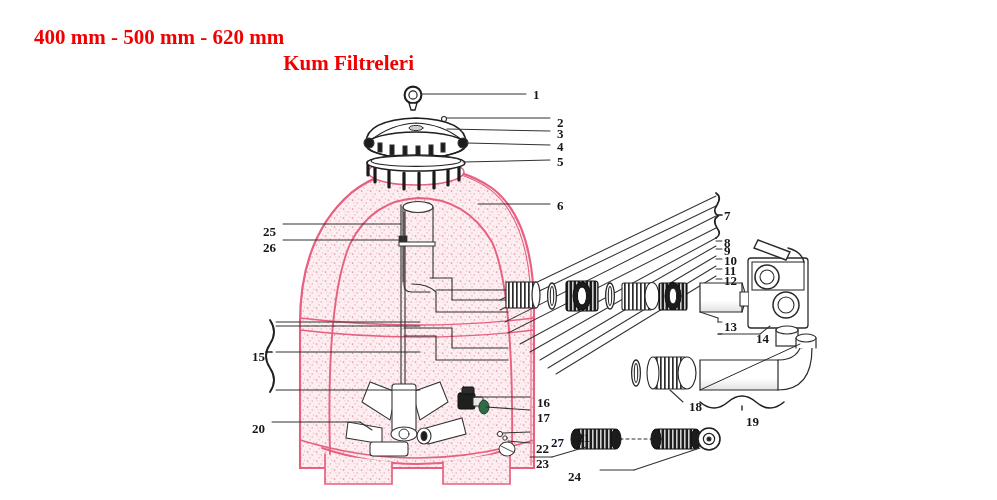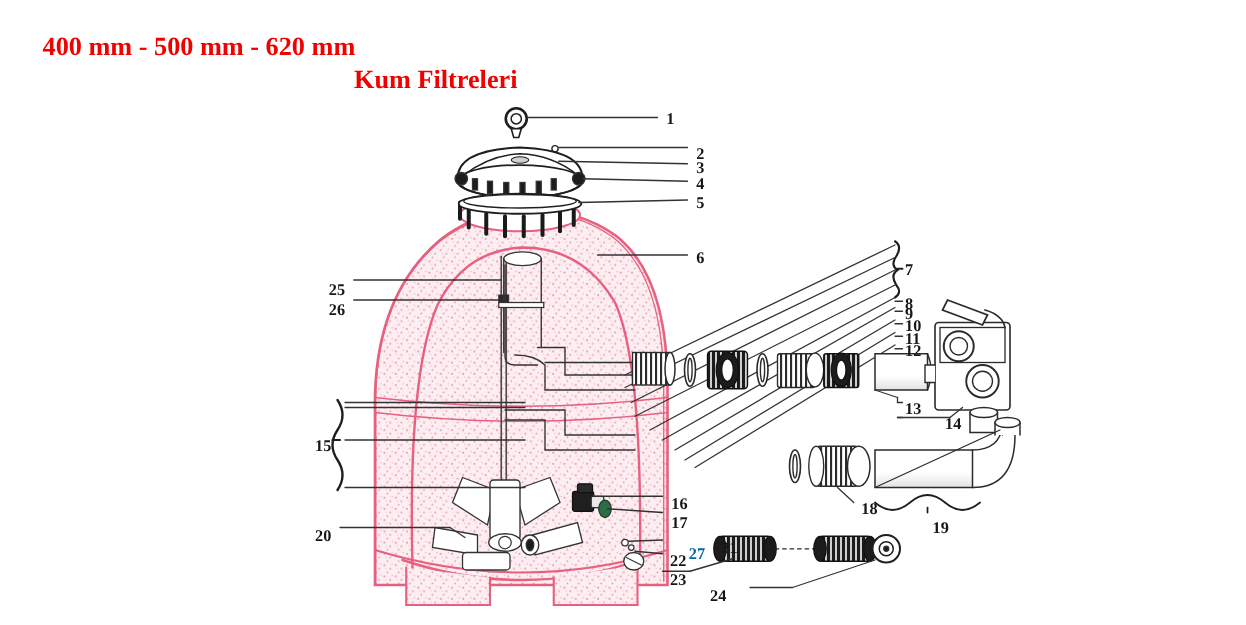--- a/index.html
+++ b/index.html
@@ -16,21 +16,21 @@
     font-weight:bold;font-size:21px;line-height:26px;
     letter-spacing:0px;
   }
   .title-line1{display:block;text-align:left;white-space:nowrap;}
   .title-line2{display:block;text-align:right;white-space:nowrap;}
   .cnum{
     position:absolute;font-family:"Liberation Serif", serif;
     font-weight:bold;font-size:13px;color:#171717;
     white-space:nowrap;line-height:13px;
   }
-  .cnum.accent{color:#0369a1;}
+  .cnum.accent{color:#0f172a;}
 </style>
 </head>
 <body>
 
 <div id="stage">
 
   <div class="title-block">
     <span class="title-line1">400 mm - 500 mm - 620 mm</span>
     <span class="title-line2">Kum Filtreleri</span>
   </div>

